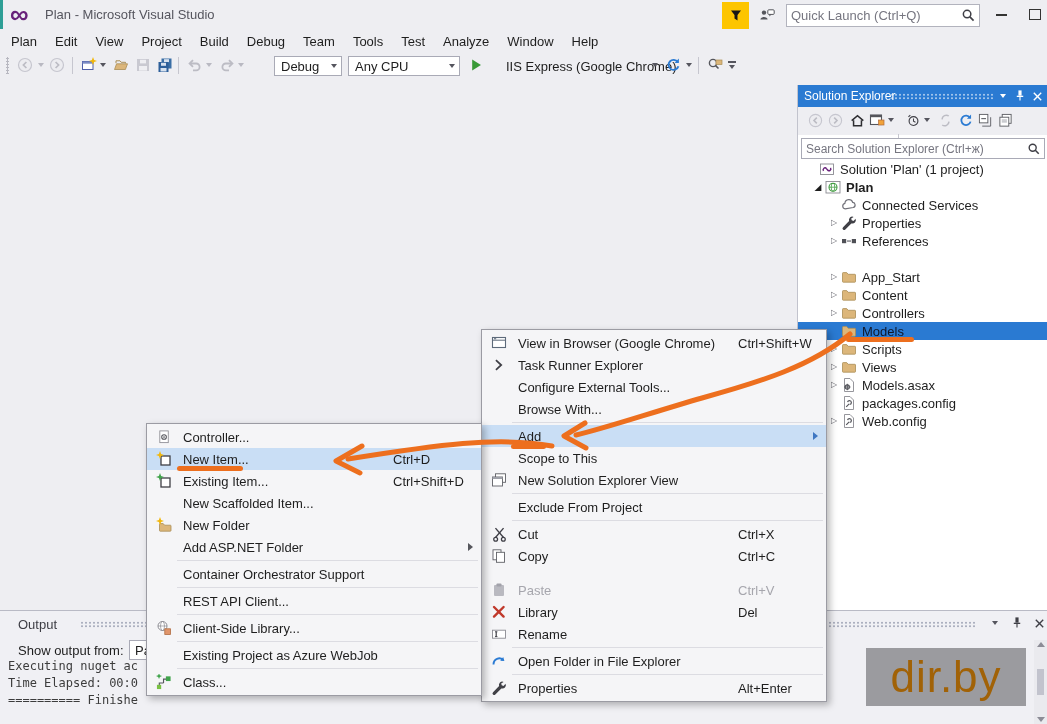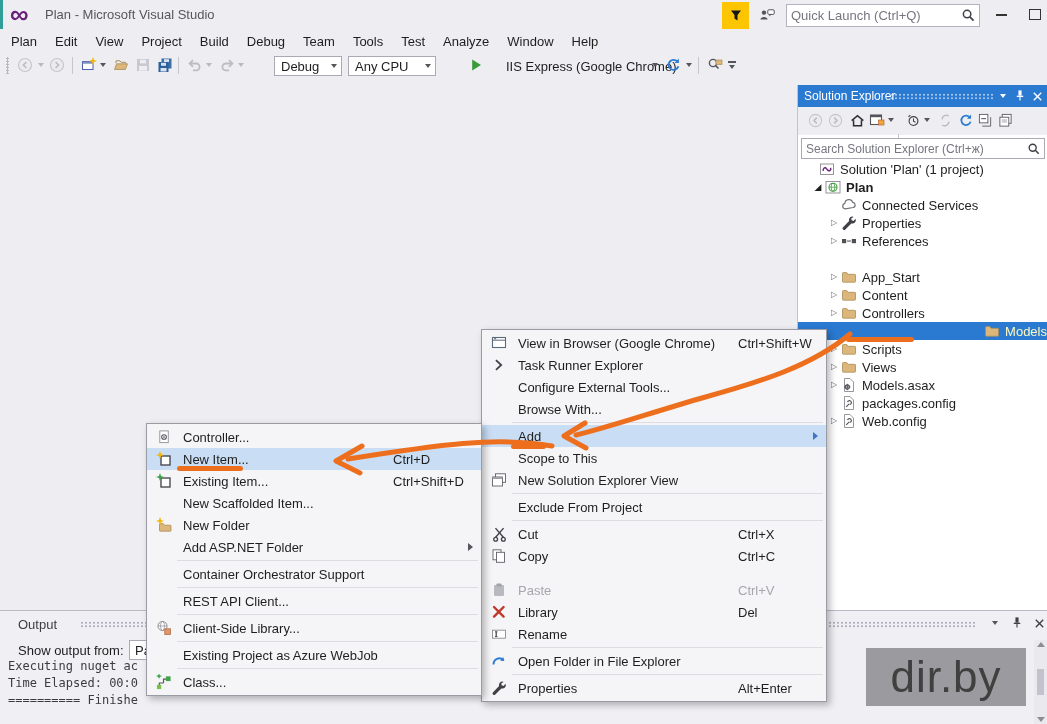--- a/index.html
+++ b/index.html
@@ -52,35 +52,35 @@
   .sesearch{position:absolute;left:3px;top:53px;width:242px;height:19px;background:#fff;border:1px solid #a9aab6;
             display:flex;align-items:center;}
   .sesearch input{flex:1;border:none;outline:none;background:transparent;font:12px "Liberation Sans",sans-serif;
                   color:#333;padding:0 4px;min-width:0;}
   .tree{position:absolute;left:0;top:74px;right:0;bottom:0;background:#fff;}
   .tr{position:absolute;left:0;right:0;height:18px;display:flex;align-items:center;font-size:13px;}
   .tr .ar{width:14px;flex:none;text-align:center;font-size:8px;color:#6a6a72;line-height:18px;}
   .tr .ar.exp{color:#1e1e1e;font-size:9px;}
   .tr .tic{width:16px;height:16px;flex:none;margin-right:5px;}
   .tr .tl{white-space:nowrap;}
-  .tr.sel{background:#2a7ad2;color:#fef9c3;justify-content:flex-end;}
+  .tr.sel{background:#2a7ad2;color:#0f172a;}
   .b{font-weight:bold;}
   
   .outpanel{position:absolute;left:0;top:610px;width:1047px;height:114px;background:#f0f0f4;
             border-top:1px solid #b9bac5;box-sizing:border-box;z-index:1;}
   .outtitle{position:absolute;left:18px;top:6px;color:#3d3d44;}
   .outdots{position:absolute;left:80px;right:70px;top:10px;height:7px;
            background-image:radial-gradient(#acb0bf 0.9px,transparent 1px);background-size:4px 3.5px;}
   .outbtn{position:absolute;top:3px;width:18px;height:18px;display:flex;align-items:center;justify-content:center;color:#3f3f46;}
   .showlabel{position:absolute;left:18px;top:32px;}
   .outcombo{position:absolute;left:129px;top:29px;width:150px;height:20px;background:#fff;border:1px solid #a9aab6;
             display:flex;align-items:center;padding-left:5px;box-sizing:border-box;}
   .conline{position:absolute;left:8px;font-family:"DejaVu Sans Mono",monospace;font-size:12px;color:#3c3c3c;white-space:pre;}
   .watermark{position:absolute;left:866px;top:648px;width:160px;height:58px;background:rgba(142,142,147,.88);
-             color:#404040;display:flex;align-items:center;justify-content:center;font-size:44px;letter-spacing:1px;z-index:3;}
+             color:#a16207;display:flex;align-items:center;justify-content:center;font-size:44px;letter-spacing:1px;z-index:3;}
   .oscroll{position:absolute;left:1034px;top:640px;width:13px;height:84px;background:#eaeaee;z-index:2;
            display:flex;flex-direction:column;justify-content:space-between;align-items:center;padding:2px 0;box-sizing:border-box;}
   .sarr{width:0;height:0;border-left:4px solid transparent;border-right:4px solid transparent;}
   .sarr.up{border-bottom:5px solid #8c8c96;}
   .sarr.down{border-top:5px solid #8c8c96;}
   .sthumb{width:7px;height:26px;background:#c2c3cd;}
   
   .menu{position:absolute;background:#f5f5f7;border:1px solid #9b9ba3;box-shadow:3px 3px 7px rgba(0,0,0,.28);
         padding:2px 0;box-sizing:border-box;}
   #ctxmenu{left:481px;top:329px;width:346px;z-index:20;}
@@ -418,21 +418,21 @@
       </span>
     <span class="tbico" style="left:236px;width:10px">
         <span class="caret dim"></span>
       </span>
     <div class="combo" style="left:274px;width:68px">
       <span class="cv">Debug</span>
       <span class="cbtn">
           <span class="caret"></span>
         </span>
     </div>
-    <div class="combo" style="left:348px;width:88px">
+    <div class="combo" style="left:348px;width:112px">
       <span class="cv">Any CPU</span>
       <span class="cbtn">
           <span class="caret"></span>
         </span>
     </div>
     <span class="tbico" style="left:468px">
         <svg class="ic" width="14" height="16" viewBox="0 0 16 16">
           <use href="#i-play"></use>
         </svg>
       </span>

